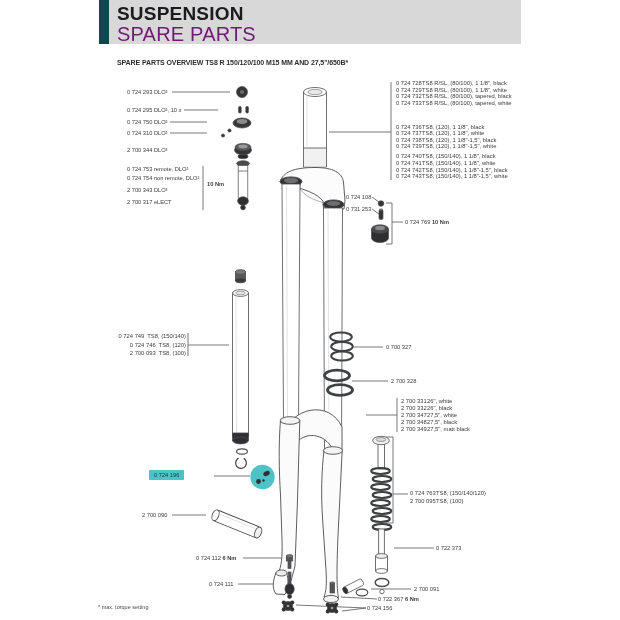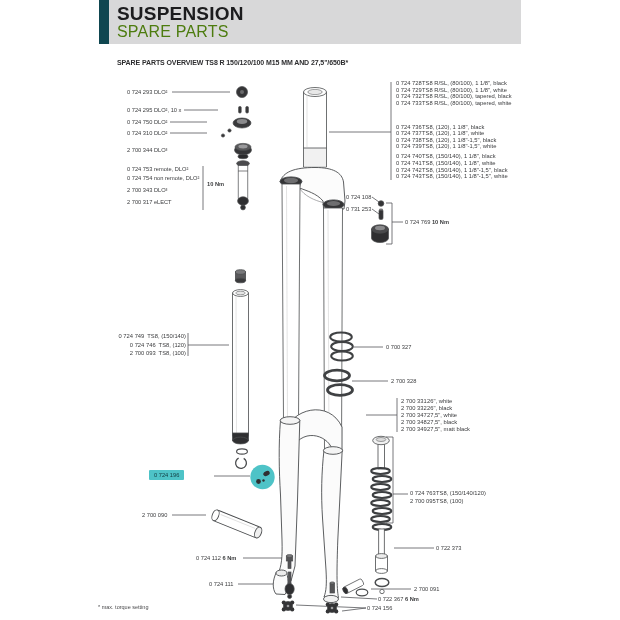--- a/index.html
+++ b/index.html
@@ -1,21 +1,21 @@
 <!DOCTYPE html>
 <html><head>
 <meta charset="utf-8">
 <style>
   html,body{margin:0;padding:0;background:#fff;}
   .page{position:relative;width:620px;height:620px;background:#fff;overflow:hidden;
         font-family:"Liberation Sans",sans-serif;}
   .header-band{position:absolute;left:99px;top:0;width:422px;height:44px;background:#D8D8D9;}
   .header-bar{position:absolute;left:0;top:0;width:10px;height:44px;background:#0F4650;}
   .h-title{position:absolute;left:18px;top:3px;font-size:19px;font-weight:bold;color:#1c1c1e;letter-spacing:.2px;}
-  .h-sub{position:absolute;left:18px;top:23px;font-size:16px;font-weight:400;color:#4d7c0f;letter-spacing:.2px;}
+  .h-sub{position:absolute;left:18px;top:23px;font-size:20px;font-weight:400;color:#701a75;letter-spacing:.2px;}
   .section-title{position:absolute;left:117px;top:59px;font-size:7px;font-weight:bold;color:#2e2e30;letter-spacing:-0.1px;}
   .footnote{position:absolute;left:98px;top:604px;font-size:5.5px;color:#4a4a4c;}
   #diagram-svg{position:absolute;left:0;top:0;}
   #diagram-labels{position:absolute;left:0;top:0;width:620px;height:620px;pointer-events:none;}
   .lbl{position:absolute;font-size:5.7px;line-height:7px;color:#3b3c3e;white-space:nowrap;}
   .lbl b{font-weight:bold;}
   .lbl.hl{padding:1.5px 5px;color:#123b40;border-radius:1px;}
   .plist{position:absolute;color:#3b3c3e;font-size:5.8px;}
   .plist .row{display:flex;align-items:center;white-space:nowrap;}
   .plist .num{display:inline-block;flex:none;}

